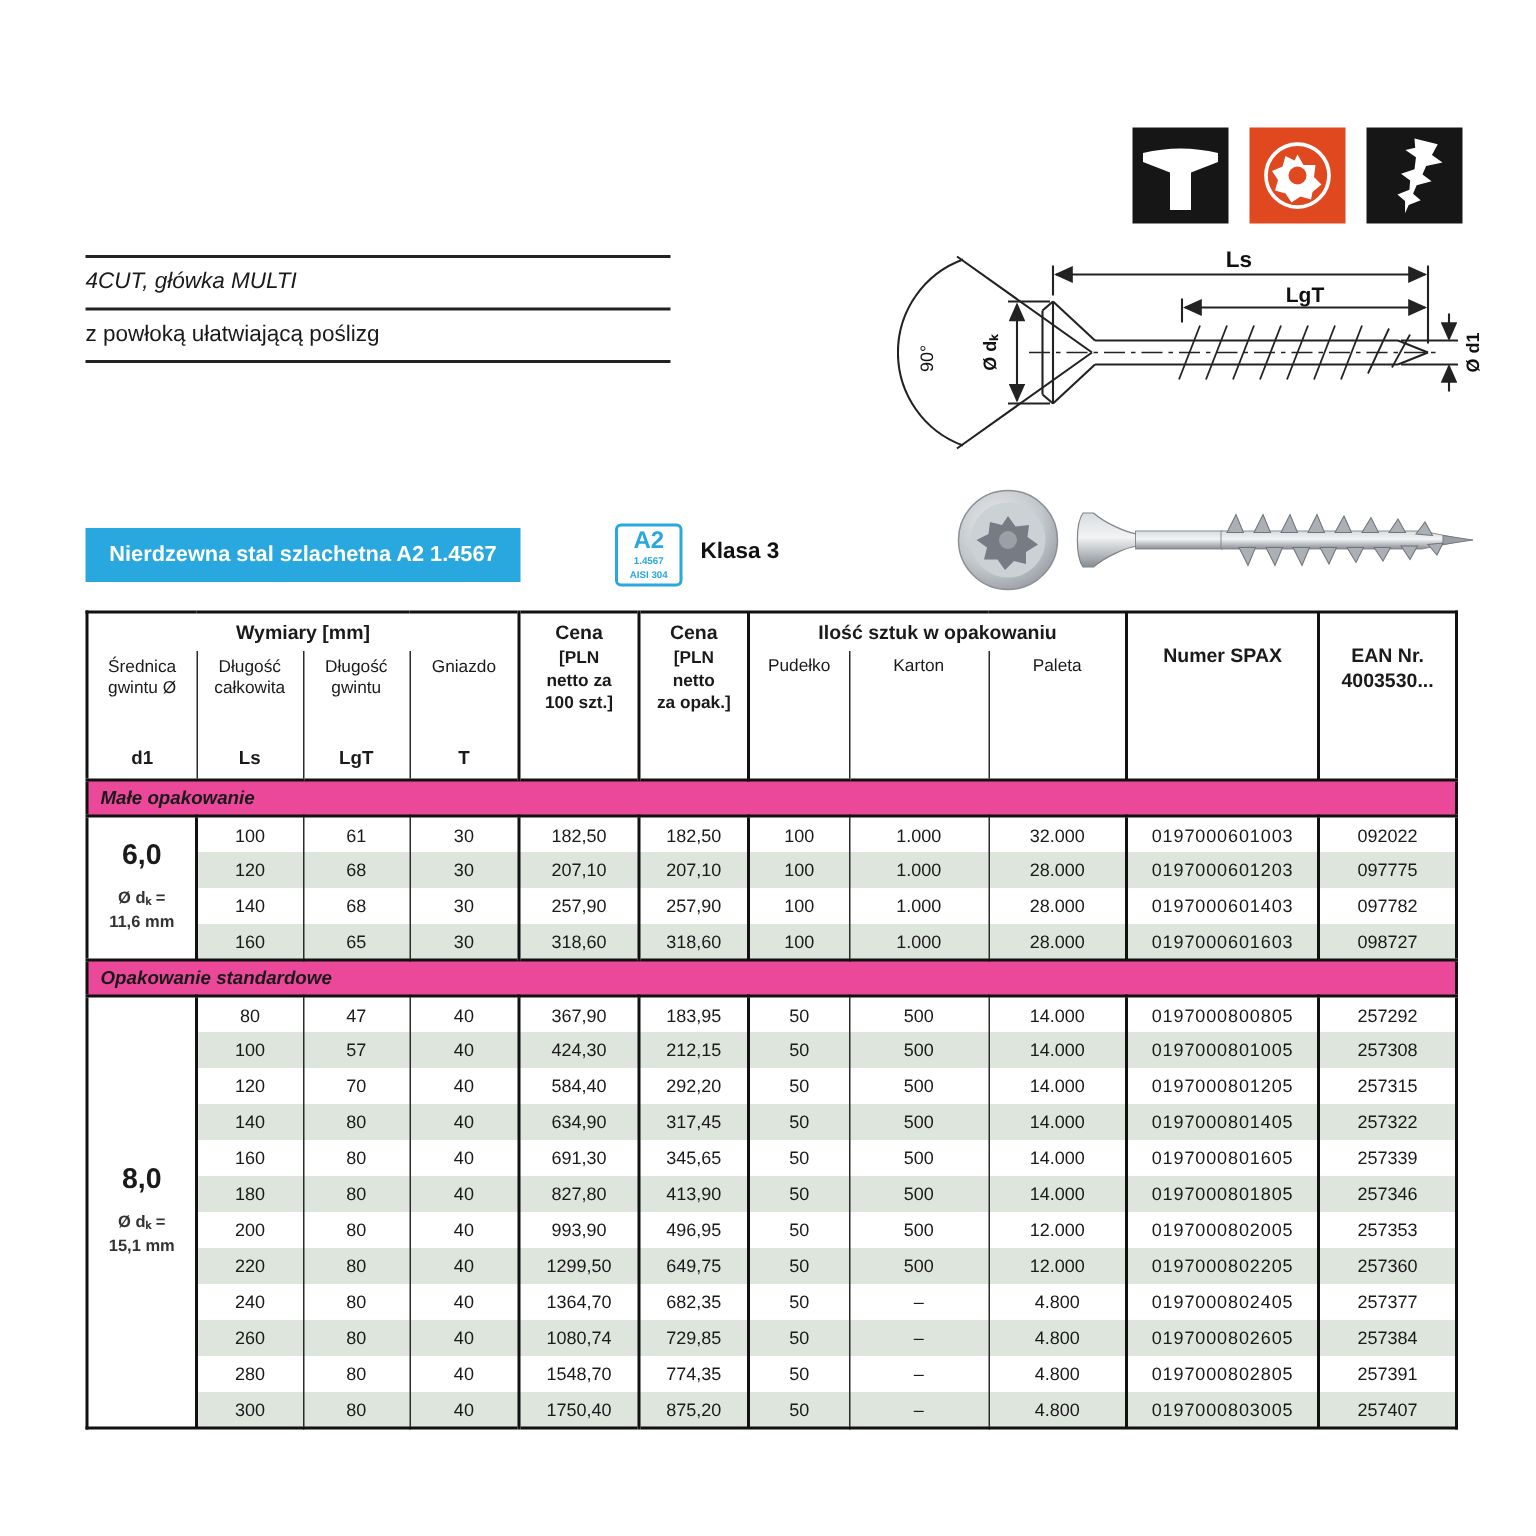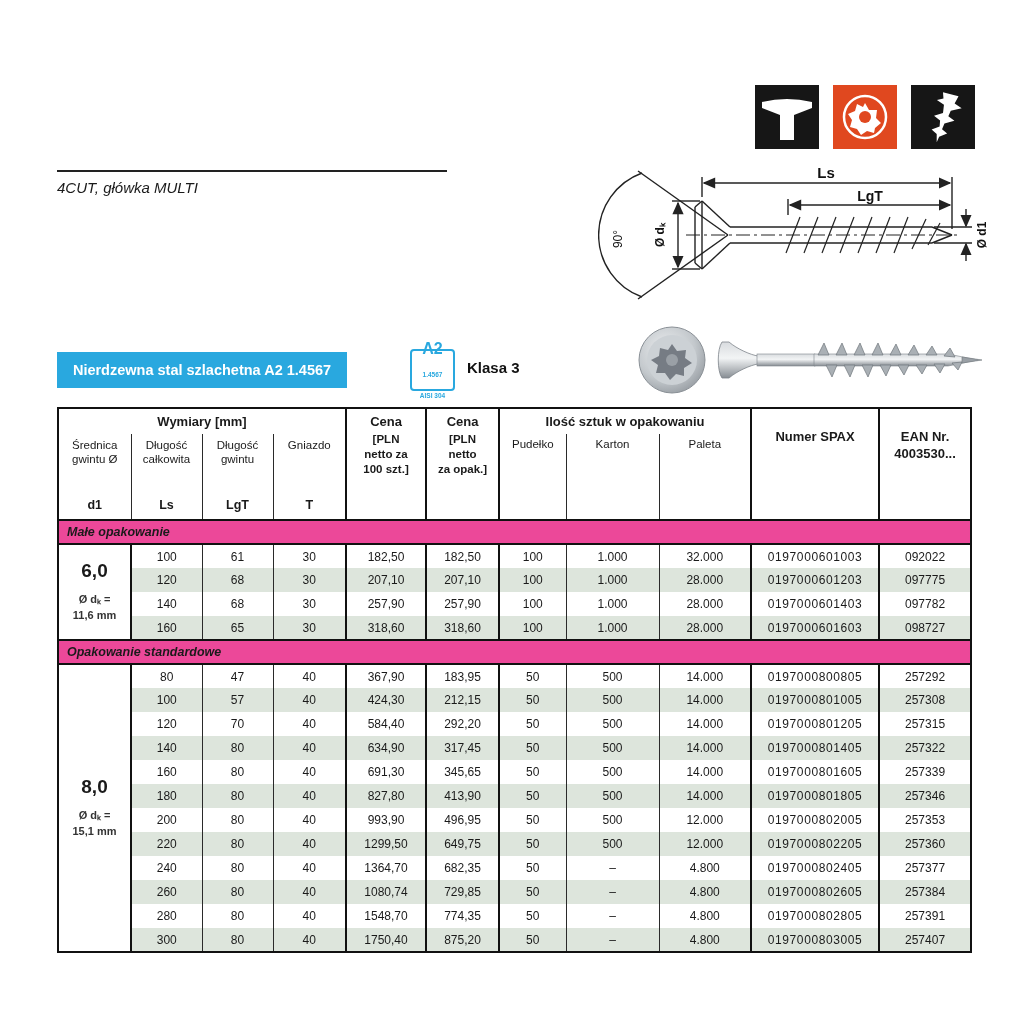--- a/index.html
+++ b/index.html
@@ -24,21 +24,21 @@
   .tech-drawing { position:absolute; left:598px; top:163px; width:418px; height:150px; }
   
   .screw-photo { position:absolute; left:610px; top:318px; width:392px; height:84px; }
 
   
   .banner-row { position:absolute; left:57px; top:349px; height:42px; width:560px; }
   .mat-banner { position:absolute; left:0; top:3px; width:290px; height:36px; background:#29a8df;
     color:#fff; font-weight:bold; font-size:14.5px; display:flex; align-items:center; justify-content:center; }
   .a2-badge { position:absolute; left:353px; top:0; width:45px; height:42px; border:2px solid #29a8df;
     border-radius:4px; background:#fff; color:#29a8df; text-align:center; line-height:1;
-    display:flex; flex-direction:column; align-items:center; justify-content:center; gap:15px; }
+    display:flex; flex-direction:column; align-items:center; justify-content:center; gap:3px; }
   .a2-badge .big { font-size:16px; font-weight:bold; }
   .a2-badge .sm { font-size:6.5px; font-weight:bold; }
   .klasa { position:absolute; left:410px; top:10px; font-size:15px; font-weight:bold; color:#111; }
 
   
   .price-table { position:absolute; left:57px; top:407px; }
   table { border-collapse:collapse; table-layout:fixed; width:913px; }
   th, td { border-left:1px solid #2a2a2a; border-right:1px solid #2a2a2a; font-size:12px;
     text-align:center; vertical-align:middle; padding:0 2px; }
   table { border:2px solid #111; }
@@ -89,20 +89,23 @@
         <g transform="rotate(14 32 32)">
           <path d="M26,8 L42,8 L40,16 L48,19 L38,24 L37,30 L44,33 L35,38 L34,44 L40,47 L33,52 L32,58 L30,50 L24,47 L31,42 L30,36 L23,33 L31,28 L30,20 L22,17 L28,14 Z" fill="#ffffff"></path>
         </g>
       </svg>
     </div>
   </div>
 
   <div class="title-block">
     <div class="tb-sec">
       <div class="line-italic">4CUT, główka MULTI</div>
+    </div>
+    <div class="tb-sec last">
+      <div class="line-plain">z powłoką ułatwiającą poślizg</div>
     </div>
   </div>
 
   <div class="tech-drawing">
     <svg width="418" height="150" viewBox="0 0 418 150">
       <defs>
         <marker id="arr" markerWidth="10" markerHeight="8" refX="8" refY="4" orient="auto">
           <path d="M0,0 L9,4 L0,8 Z" fill="#222"></path>
         </marker>
         <marker id="arrR" markerWidth="10" markerHeight="8" refX="1" refY="4" orient="auto">

